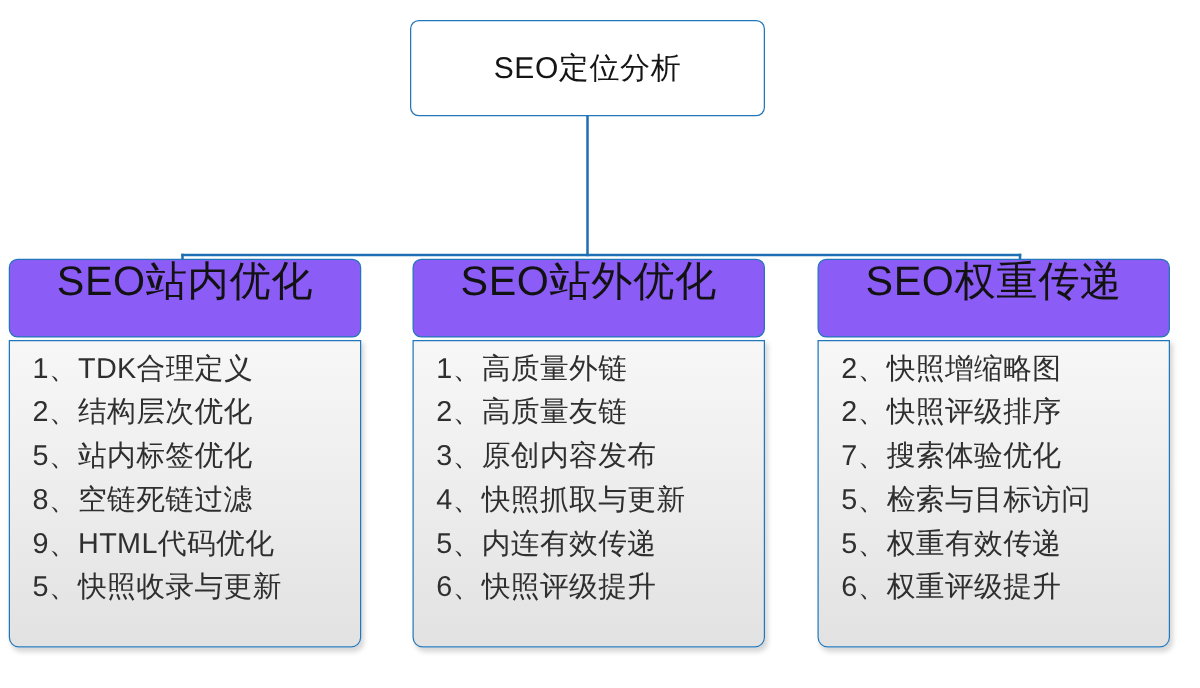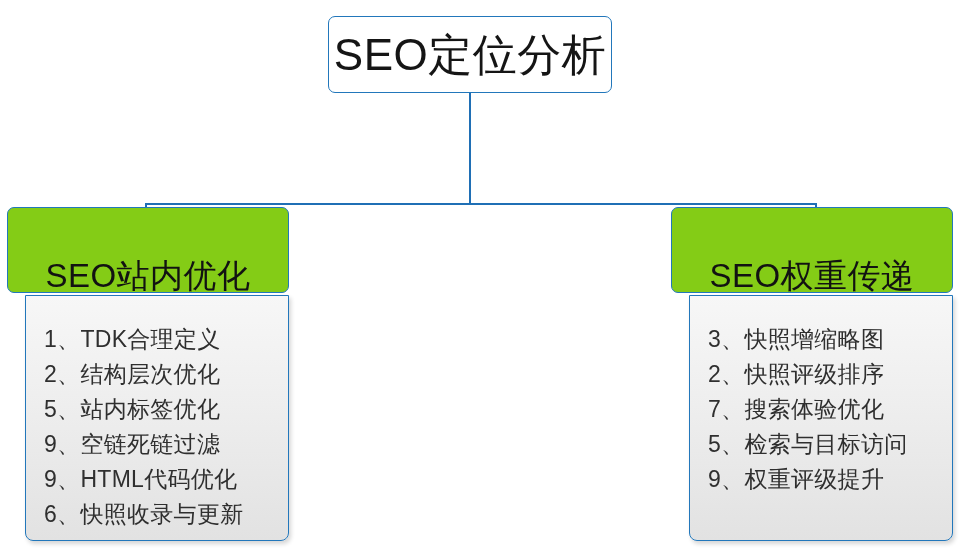--- a/index.html
+++ b/index.html
@@ -37,61 +37,60 @@
     width: 284px;
     height: 77px;
     border: 1.5px solid #2277bb;
     border-radius: 7px;
     background: #ffffff;
     display: flex;
     align-items: center;
     justify-content: center;
   }
   .root-box .node-title {
-    font-size: 44px;
+    font-size: 24px;
     color: #151515;
     letter-spacing: 0.5px;
     line-height: 1;
   }
 
   
   .column {
     position: absolute;
     top: 207px;
   }
   .col-1 { left: 7px;   width: 282px; }
   .col-2 { left: 330px; width: 282px; }
-  .col-3 { left: 671px; width: 282px; }
+  .col-3 { left: 654px; width: 282px; }
 
   .col-header {
-    height: 86px;
+    height: 63px;
     border: 1.5px solid #2277bb;
     border-radius: 7px;
-    background: #84cc16;
+    background: #8b5cf6;
     display: flex;
-    align-items: flex-end;
+    align-items: flex-start;
     justify-content: center;
   }
   .col-header .node-title {
     font-size: 33px;
     color: #121212;
     line-height: 1;
     letter-spacing: 0.5px;
   }
 
   .col-body {
     margin-top: 2px;
     height: 246px;
     border: 1.5px solid #2277bb;
     border-radius: 0 0 8px 8px;
     background: linear-gradient(180deg, #f7f7f7 0%, #eeeeee 45%, #e2e2e2 100%);
-    padding: 26px 0 10px 0;
+    padding: 4px 0 10px 0;
     box-shadow: 2px 3px 4px rgba(0,0,0,0.16);
     overflow: hidden;
-    margin-left: 18px;
   }
 
   .item-list {
     list-style: none;
     padding-left: 18px;
   }
   .item-list li {
     font-size: 23px;
     color: #2f2f2f;
     line-height: 1.52;
@@ -115,36 +114,52 @@
 
   <div class="column col-1">
     <div class="col-header">
       <span class="node-title">SEO站内优化</span>
     </div>
     <div class="col-body">
       <ul class="item-list">
         <li>1、TDK合理定义</li>
         <li>2、结构层次优化</li>
         <li>5、站内标签优化</li>
-        <li>9、空链死链过滤</li>
+        <li>8、空链死链过滤</li>
         <li>9、HTML代码优化</li>
-        <li>6、快照收录与更新</li>
+        <li>5、快照收录与更新</li>
       </ul>
     </div>
   </div>
 
+  <div class="column col-2">
+    <div class="col-header">
+      <span class="node-title">SEO站外优化</span>
+    </div>
+    <div class="col-body">
+      <ul class="item-list">
+        <li>1、高质量外链</li>
+        <li>2、高质量友链</li>
+        <li>3、原创内容发布</li>
+        <li>4、快照抓取与更新</li>
+        <li>5、内连有效传递</li>
+        <li>6、快照评级提升</li>
+      </ul>
+    </div>
+  </div>
 
   <div class="column col-3">
     <div class="col-header">
       <span class="node-title">SEO权重传递</span>
     </div>
     <div class="col-body">
       <ul class="item-list">
-        <li>3、快照增缩略图</li>
+        <li>2、快照增缩略图</li>
         <li>2、快照评级排序</li>
         <li>7、搜索体验优化</li>
         <li>5、检索与目标访问</li>
-        <li>9、权重评级提升</li>
+        <li>5、权重有效传递</li>
+        <li>6、权重评级提升</li>
       </ul>
     </div>
   </div>
 
 </div>
 
 </body></html>

